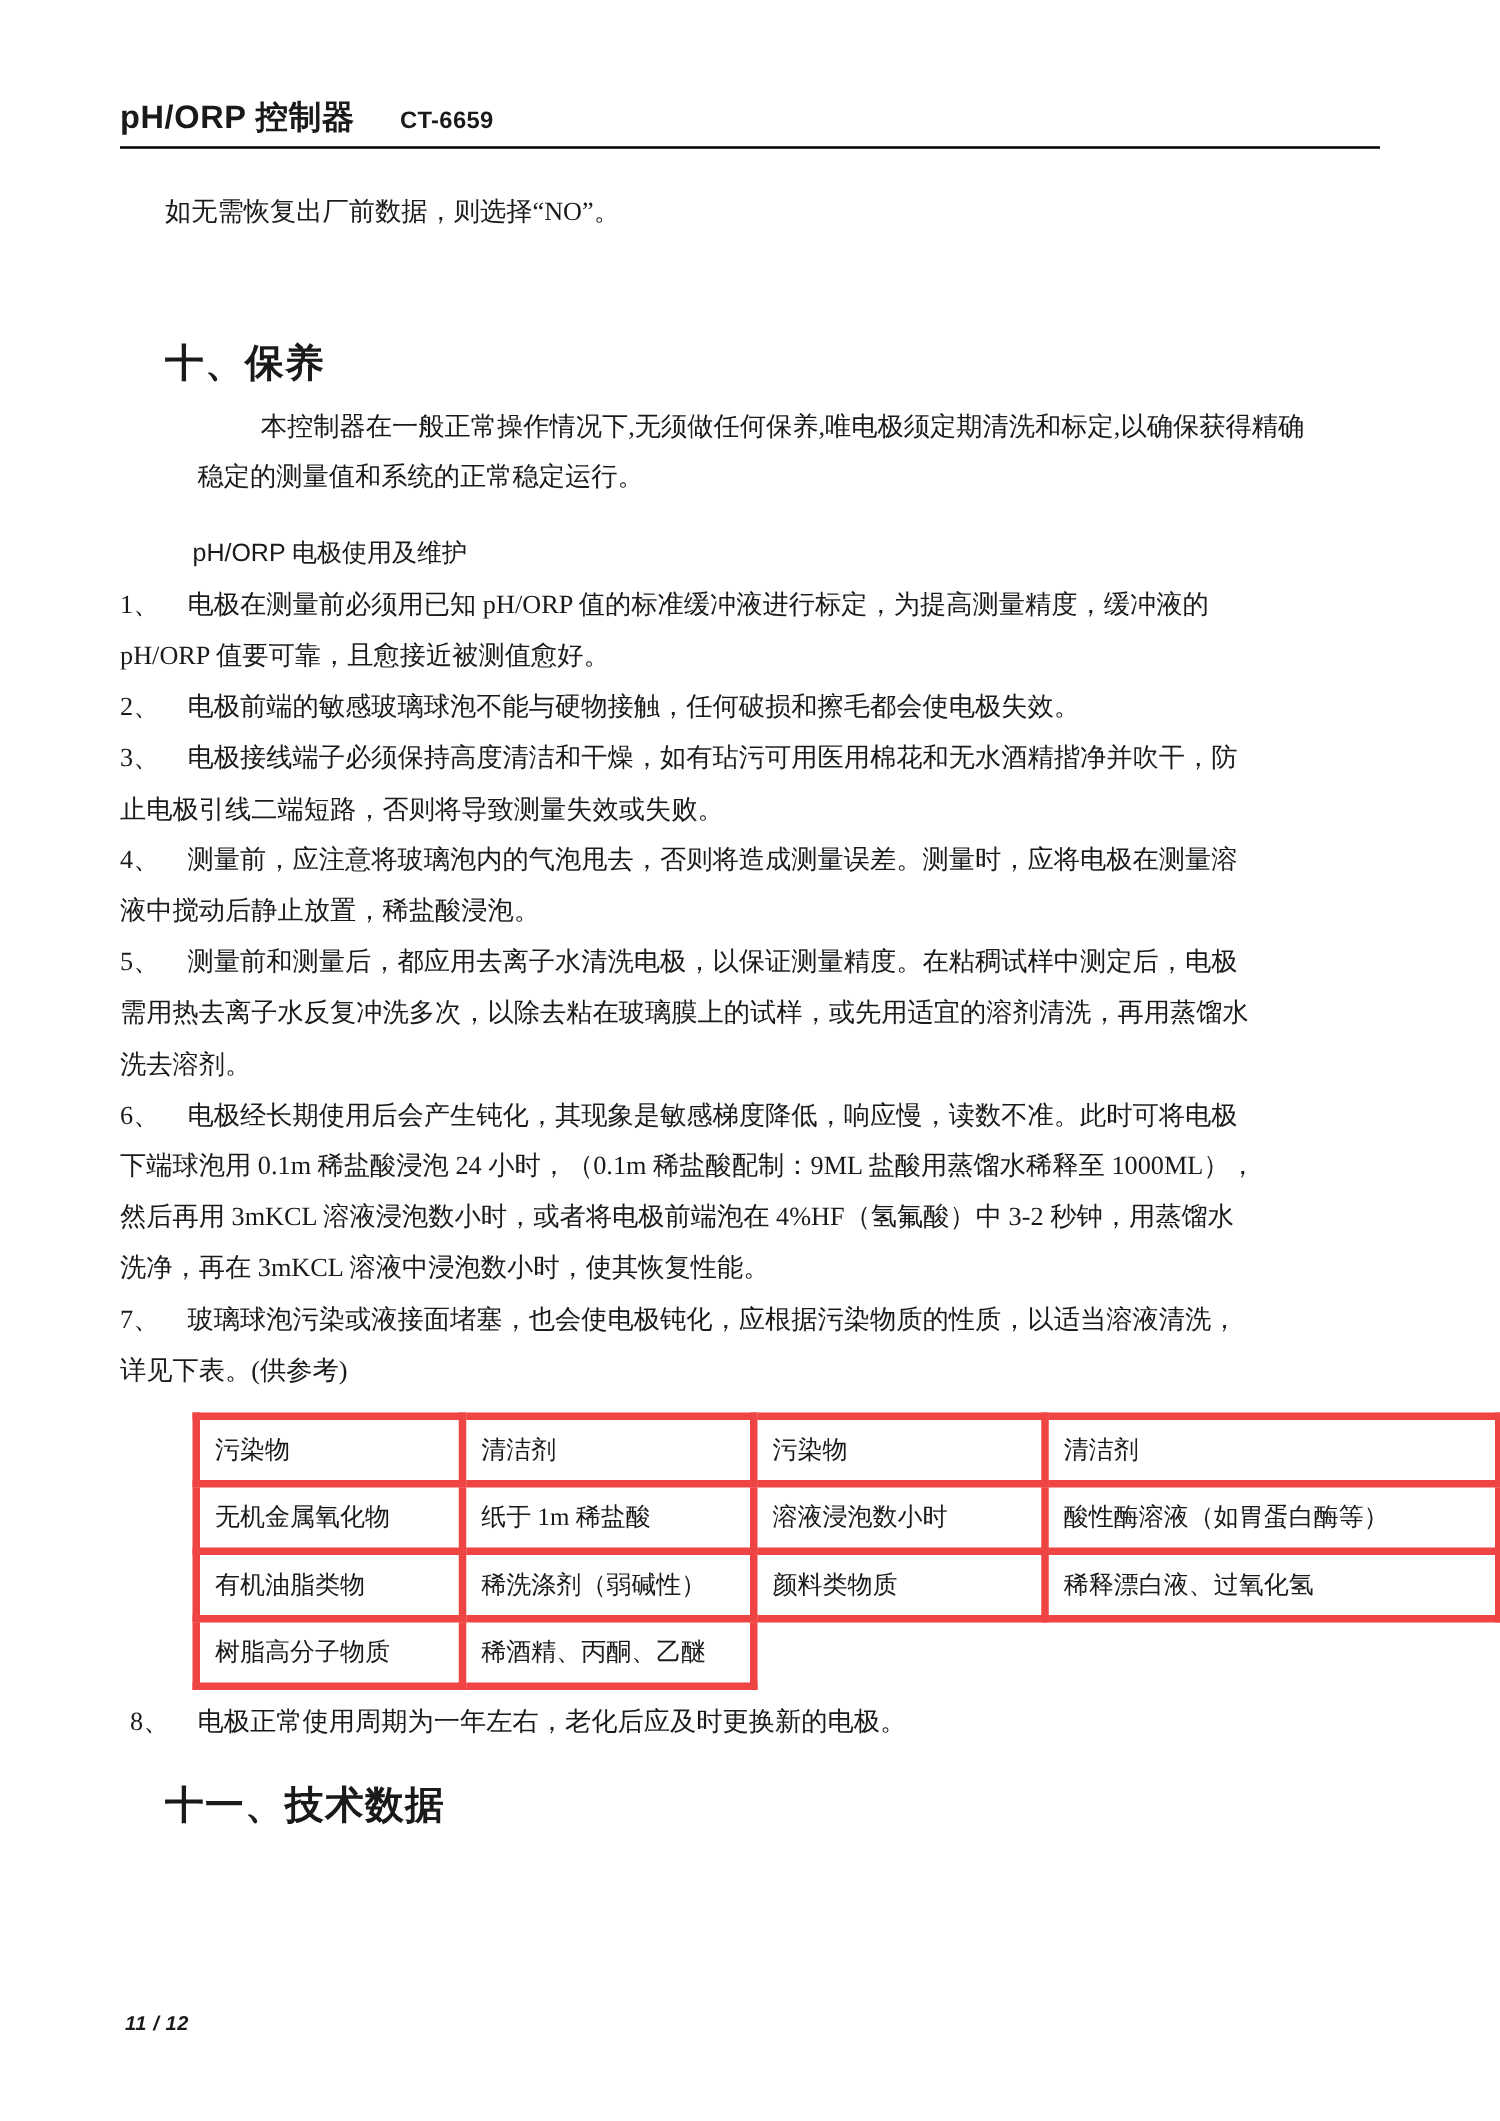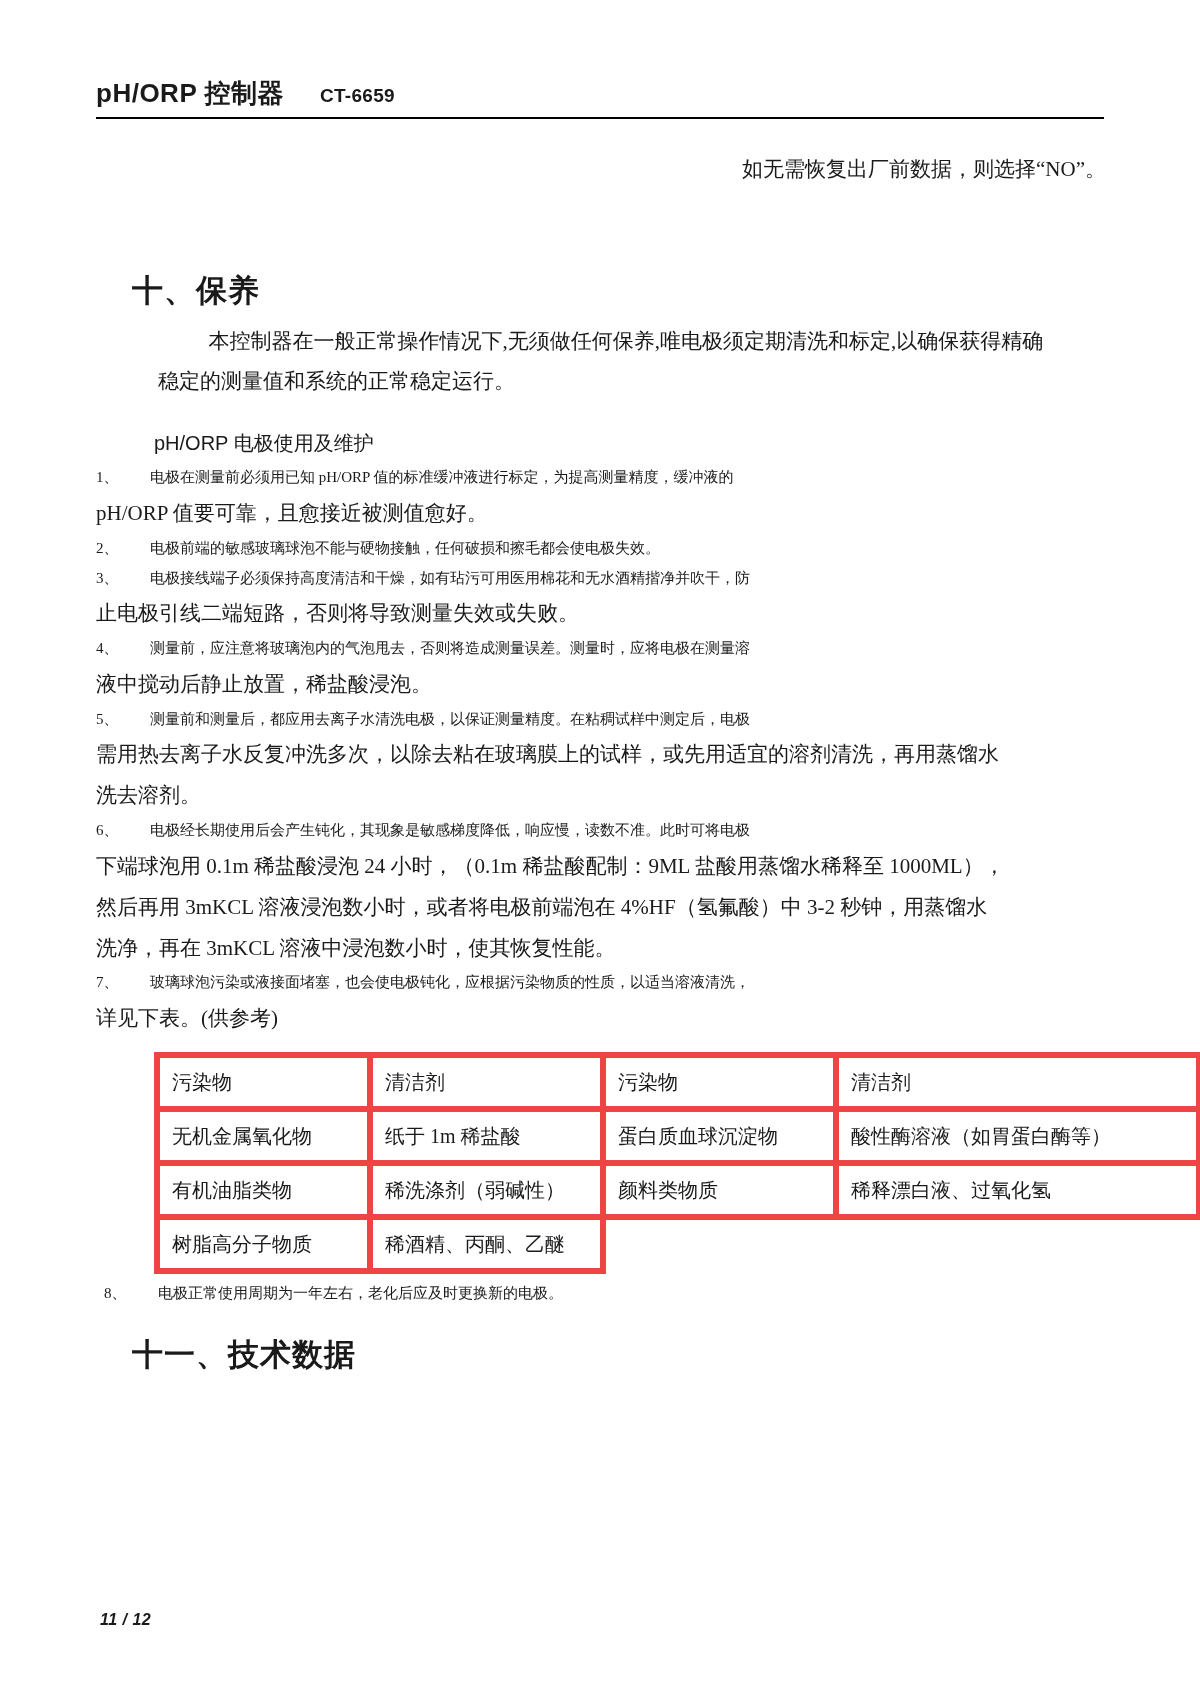--- a/index.html
+++ b/index.html
@@ -52,21 +52,21 @@
 
   
   .content {
     position: absolute;
     left: 96px;
     top: 140px;
     width: 1010px;
   }
 
   .intro-note {
-    text-align: right;
+    text-align: left;
     font-size: 21px;
     line-height: 1.5;
     margin: 14px 0 0 0;
     padding-left: 36px;
   }
 
   .section-heading {
     font-size: 31px;
     font-weight: bold;
     margin: 84px 0 10px 36px;
@@ -90,21 +90,21 @@
     padding-right: 6px;
     text-indent: 0;
   }
   p.plain {
     padding-left: 58px;
     padding-right: 6px;
   }
 
   
   .item {
-    font-size: 15px;
+    font-size: 21px;
     line-height: 1.85;
     margin: 0 0 2px 0;
     padding-left: 54px;
     padding-right: 6px;
     text-indent: -54px;
     text-align: justify;
     text-justify: inter-ideograph;
   }
   .item .num {
     display: inline-block;
@@ -217,21 +217,21 @@
       <tbody>
         <tr>
           <td class="c0">污染物</td>
           <td class="c1">清洁剂</td>
           <td class="c2">污染物</td>
           <td class="c3">清洁剂</td>
         </tr>
         <tr>
           <td class="c0">无机金属氧化物</td>
           <td class="c1">纸于 1m 稀盐酸</td>
-          <td class="c2">蛋白质血球沉淀物</td>
+          <td class="c2">溶液浸泡数小时</td>
           <td class="c3">酸性酶溶液（如胃蛋白酶等）</td>
         </tr>
         <tr>
           <td class="c0">有机油脂类物</td>
           <td class="c1">稀洗涤剂（弱碱性）</td>
           <td class="c2">颜料类物质</td>
           <td class="c3">稀释漂白液、过氧化氢</td>
         </tr>
         <tr>
           <td class="c0">树脂高分子物质</td>

